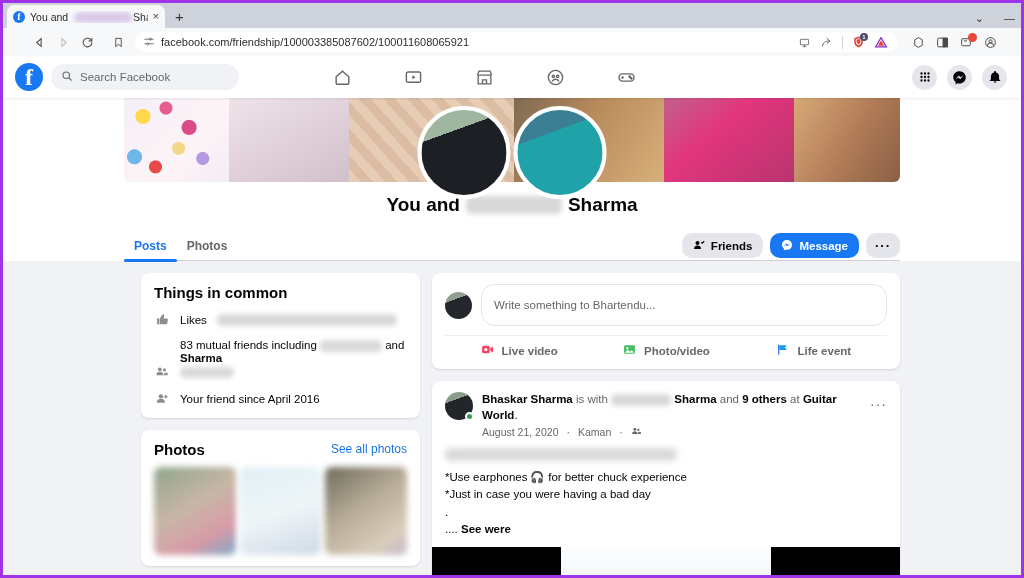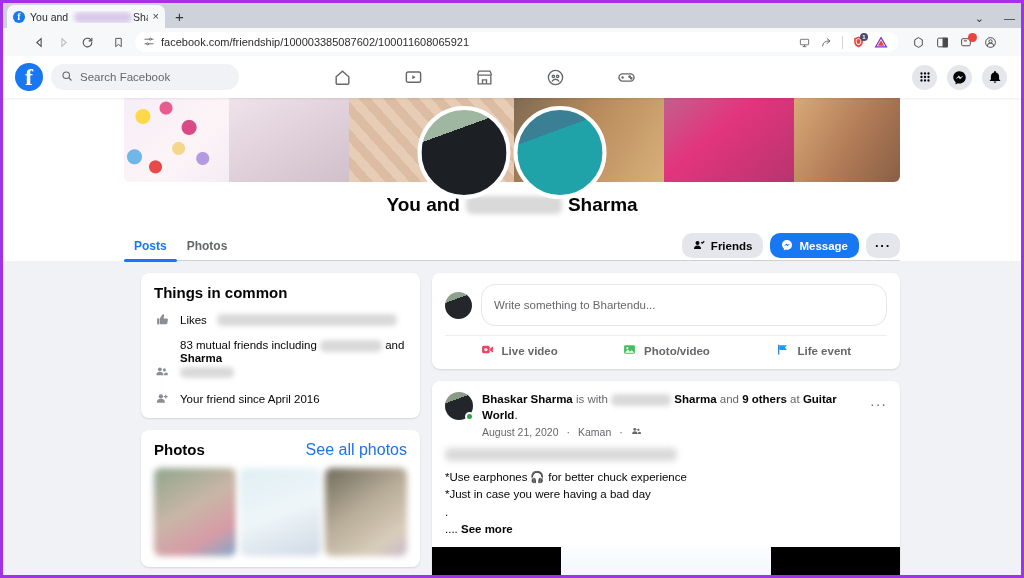--- a/index.html
+++ b/index.html
@@ -153,21 +153,21 @@
   .col-right { flex: 1; display: flex; flex-direction: column; gap: 12px; }
   .card { background: #fff; border-radius: 8px; box-shadow: 0 1px 2px rgba(0,0,0,.12); padding: 11px 13px; }
   .card h2 { font-size: 15px; color: #050505; font-weight: bold; margin-bottom: 11px; }
 
   .common-row { display: flex; align-items: flex-end; gap: 10px; margin-bottom: 13px; font-size: 11.5px; color: #050505; }
   .common-row .ci { color: #8a8d91; flex: 0 0 16px; display:flex; justify-content:center; padding-top:1px; }
   .blur-txt { display: inline-block; background: #d9d9d9; border-radius: 5px; filter: blur(2.6px); vertical-align: middle; }
 
   .ph-head { display: flex; align-items: center; justify-content: space-between; margin-bottom: 9px; }
   .ph-head h2 { margin: 0; }
-  .ph-link { font-size: 16px; color: #1b74e4; }
+  .ph-link { font-size: 12px; color: #1b74e4; }
   .ph-grid { display: grid; grid-template-columns: repeat(3, 1fr); gap: 4px; }
   .ph-thumb { width: 100%; height: 88px; border-radius: 7px; filter: blur(3px); }
   .pt1 { background: linear-gradient(150deg,#8fa58c,#c9b6a8 45%,#d79ba6 75%,#7ea8c9); }
   .pt2 { background: linear-gradient(160deg,#dfeef4,#eef6f8 50%,#cfd9e6); }
   .pt3 { background: linear-gradient(145deg,#6e6a5c,#b8ad98 45%,#d9cdbb 80%,#c8b8ca); }
 
   .composer-top { display: flex; align-items: center; gap: 9px; }
   .av-sm { width: 27px; height: 27px; border-radius: 50%; background: linear-gradient(160deg,#8fa08e 0 30%,#23262b 30% 100%); flex: 0 0 27px; }
   .comp-input {
     flex: 1; height: 42px; background: #fff; border: 1px solid #e4e6eb; border-radius: 14px;
@@ -564,21 +564,21 @@
             <span class="post-dots">···</span>
           </div>
 
           <div class="post-body">
             <div class="post-blur-line"></div>
             <div>*Use earphones 🎧 for better chuck experience</div>
             <div>*Just in case you were having a bad day</div>
             <div>.</div>
             <div>
               <span>....</span>
-              <span class="see-more">See more</span>
+              <span class="see-more">See were</span>
             </div>
           </div>
 
           <div class="post-media">
             <div class="media-mid">
               <span class="media-line"></span>
             </div>
           </div>
         </div>
 

